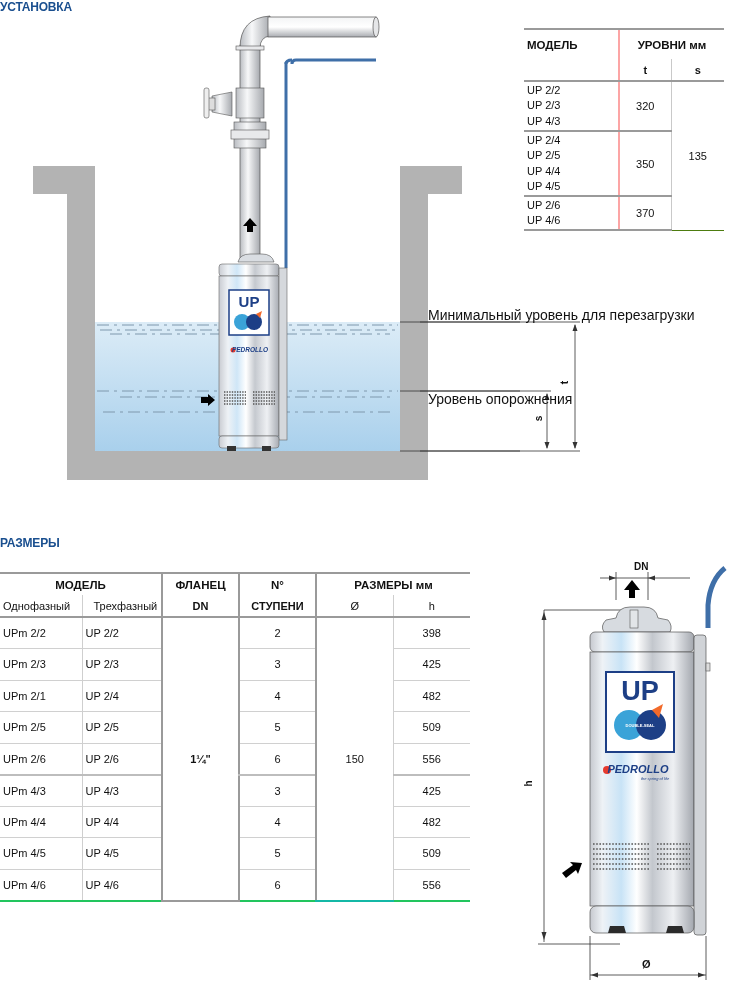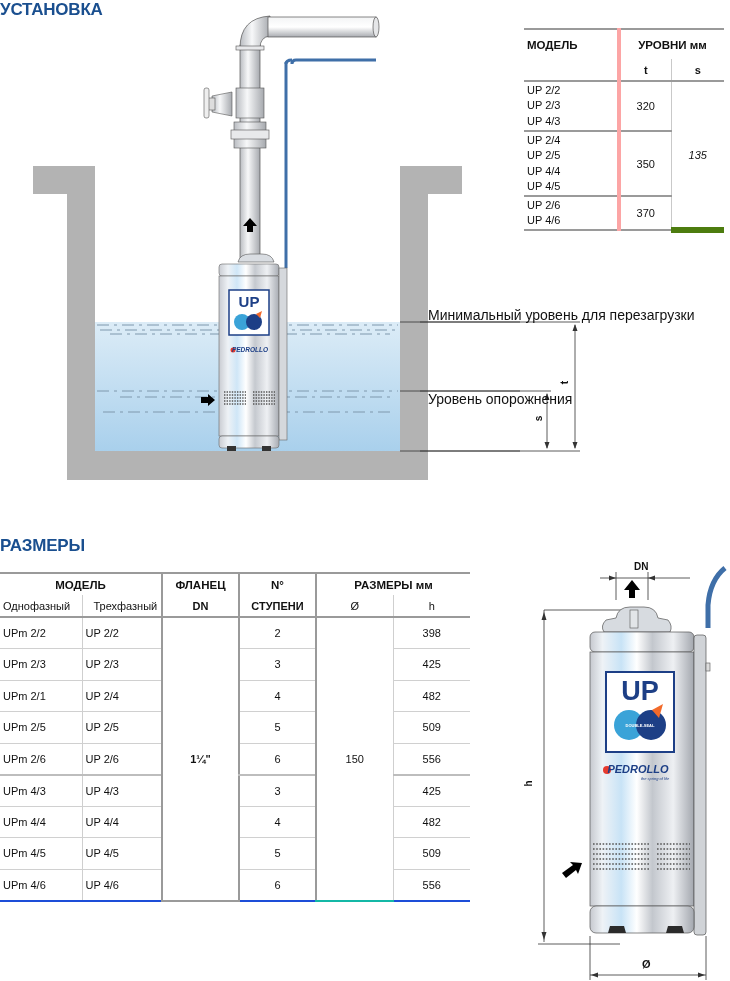--- a/index.html
+++ b/index.html
@@ -1,44 +1,44 @@
 <!DOCTYPE html>
 <html><head>
 <meta charset="utf-8">
 <style>
   * { box-sizing: border-box; margin: 0; padding: 0; }
   html, body { width: 730px; height: 981px; background: #ffffff; overflow: hidden; }
   body { position: relative; font-family: "Liberation Sans", "DejaVu Sans", sans-serif; color: #111; }
-  .section-title { position: absolute; font-weight: bold; color: #1a4f8f; font-size: 17px; letter-spacing: -0.2px; }
+  .section-title { position: absolute; font-weight: bold; color: #1a4f8f; font-size: 12px; letter-spacing: -0.2px; }
   .abs { position: absolute; }
 
   
   .lv-table { position: absolute; left: 524px; top: 28px; width: 200px; border-collapse: collapse; font-size: 11px; }
   .lv-table th, .lv-table td { padding: 0 3px; vertical-align: middle; }
   .lv-table .hrow1 th { height: 30px; font-weight: bold; font-size: 11.5px; border-top: 2px solid #9a9a9a; }
   .lv-table .hrow2 th { height: 22px; font-weight: bold; border-bottom: 2px solid #9a9a9a; }
   .lv-table td.models { line-height: 15.5px; text-align: left; padding-left: 3px; }
   .lv-table td.c { text-align: center; }
-  .lv-table .vsep { border-left: 4px solid #fca5a5; }
+  .lv-table .vsep { border-left: 2px solid #fca5a5; }
   .lv-table .vthin { border-left: 1px solid #c9c9c9; }
   .lv-table .grp td { border-bottom: 2px solid #9a9a9a; }
 
   
   .dim-table { position: absolute; left: 0; top: 572px; width: 470px; border-collapse: collapse; font-size: 11px; }
   .dim-table th { font-weight: bold; text-align: center; }
   .dim-table thead tr.r1 th { height: 22px; border-top: 2px solid #9a9a9a; font-size: 11.5px; }
   .dim-table thead tr.r2 th { height: 22px; border-bottom: 2px solid #9a9a9a; margin-top: 48px; }
   .dim-table thead tr.r2 th.light { font-weight: normal; }
   .dim-table td { height: 31.5px; border-bottom: 1px solid #d0d0d0; vertical-align: middle; }
   .dim-table td.l { text-align: left; padding-left: 3px; }
   .dim-table td.c { text-align: center; }
   .dim-table .vs { border-left: 2px solid #9a9a9a; }
   .dim-table .vt { border-left: 1px solid #cfcfcf; }
   .dim-table tr.grpend td { border-bottom: 2px solid #bdbdbd; }
-  .dim-table tr.last td { border-bottom: 2px solid #1d4ed8; }
+  .dim-table tr.last td { border-bottom: 2px solid #22c55e; }
   .dim-table td.merged { border-bottom: 2px solid #9a9a9a; font-weight: bold; }
   .dim-table td.merged2 { border-bottom: 2px solid #14b8a6; }
 
   .label { position: absolute; font-size: 14px; color: #111; white-space: nowrap; }
   .dimtxt { position: absolute; font-size: 10px; font-weight: bold; }
 </style>
 </head>
 <body>
 
 <div class="section-title" style="left:0;top:0;">УСТАНОВКА</div>
@@ -175,21 +175,21 @@
     <th class="vsep" style="text-align:center;width:52px;">t</th>
     <th class="vthin" style="text-align:center;">s</th>
   </tr>
   <tr class="grp">
     <td class="models" style="height:50px;">
       <div>UP 2/2</div>
       <div>UP 2/3</div>
       <div>UP 4/3</div>
     </td>
     <td class="c vsep">320</td>
-    <td class="c vthin" rowspan="3" style="border-bottom:6px solid #4d7c0f;font-style:italic;">135</td>
+    <td class="c vthin" rowspan="3" style="border-bottom:1px solid #4d7c0f;">135</td>
   </tr>
   <tr class="grp">
     <td class="models" style="height:65px;">
       <div>UP 2/4</div>
       <div>UP 2/5</div>
       <div>UP 4/4</div>
       <div>UP 4/5</div>
     </td>
     <td class="c vsep">350</td>
   </tr>

